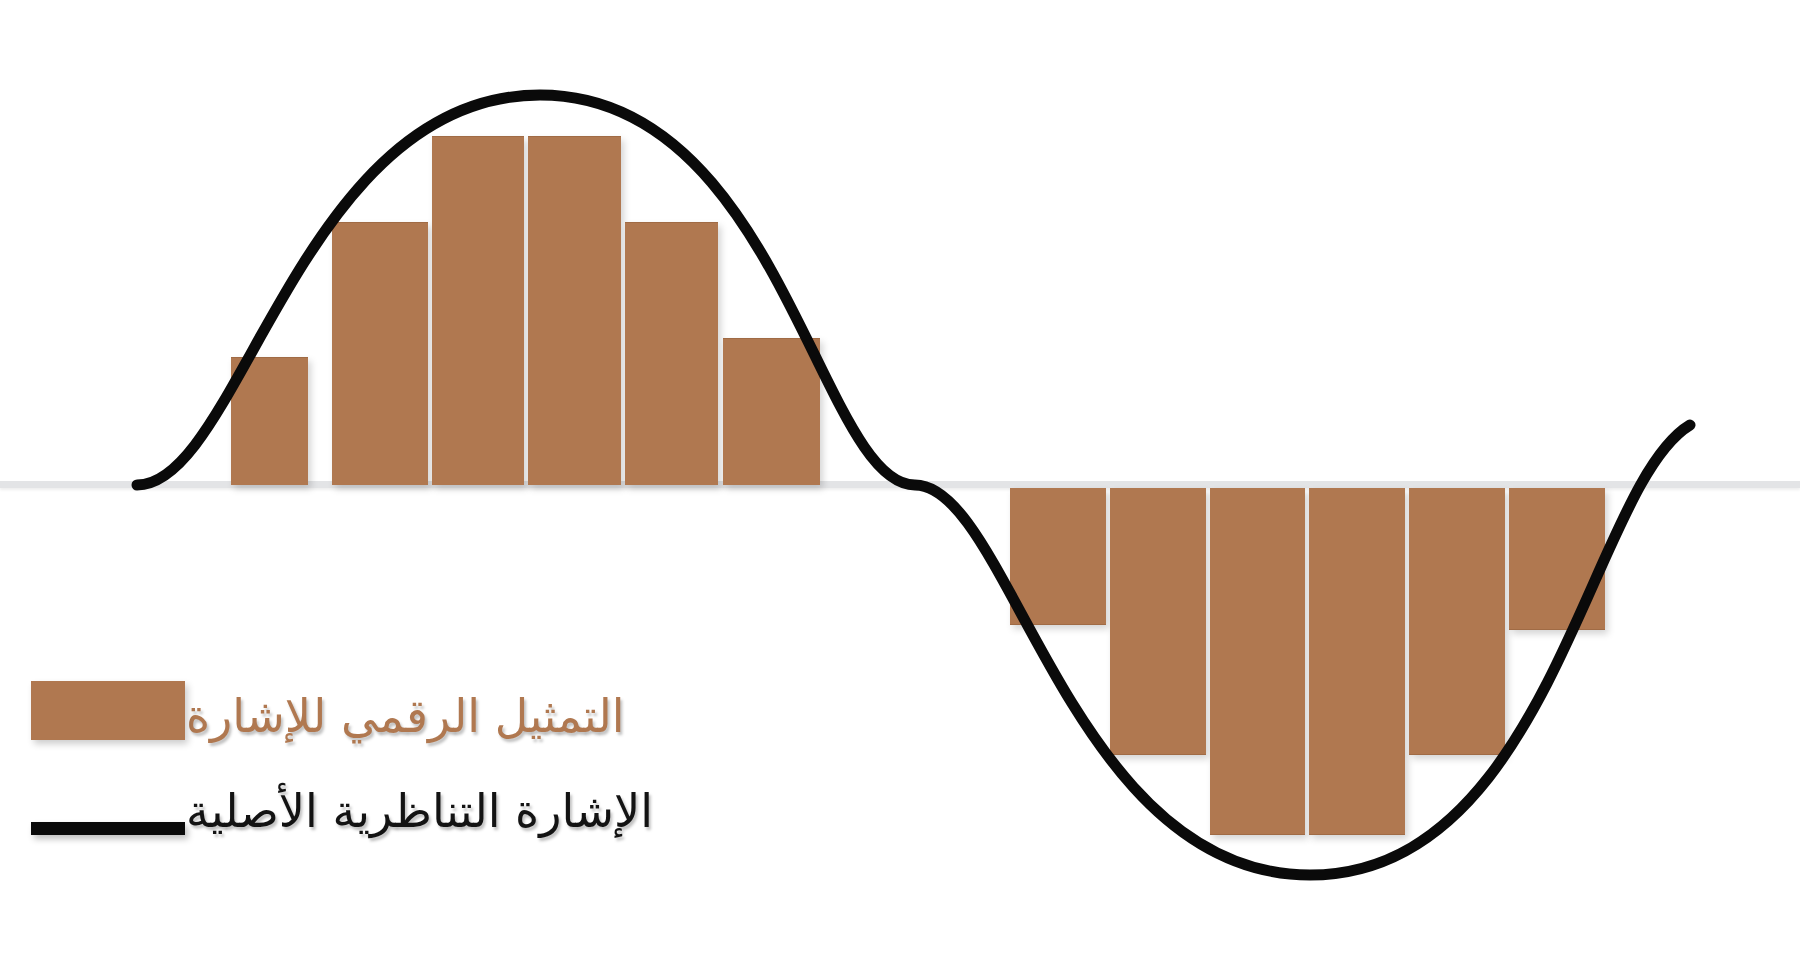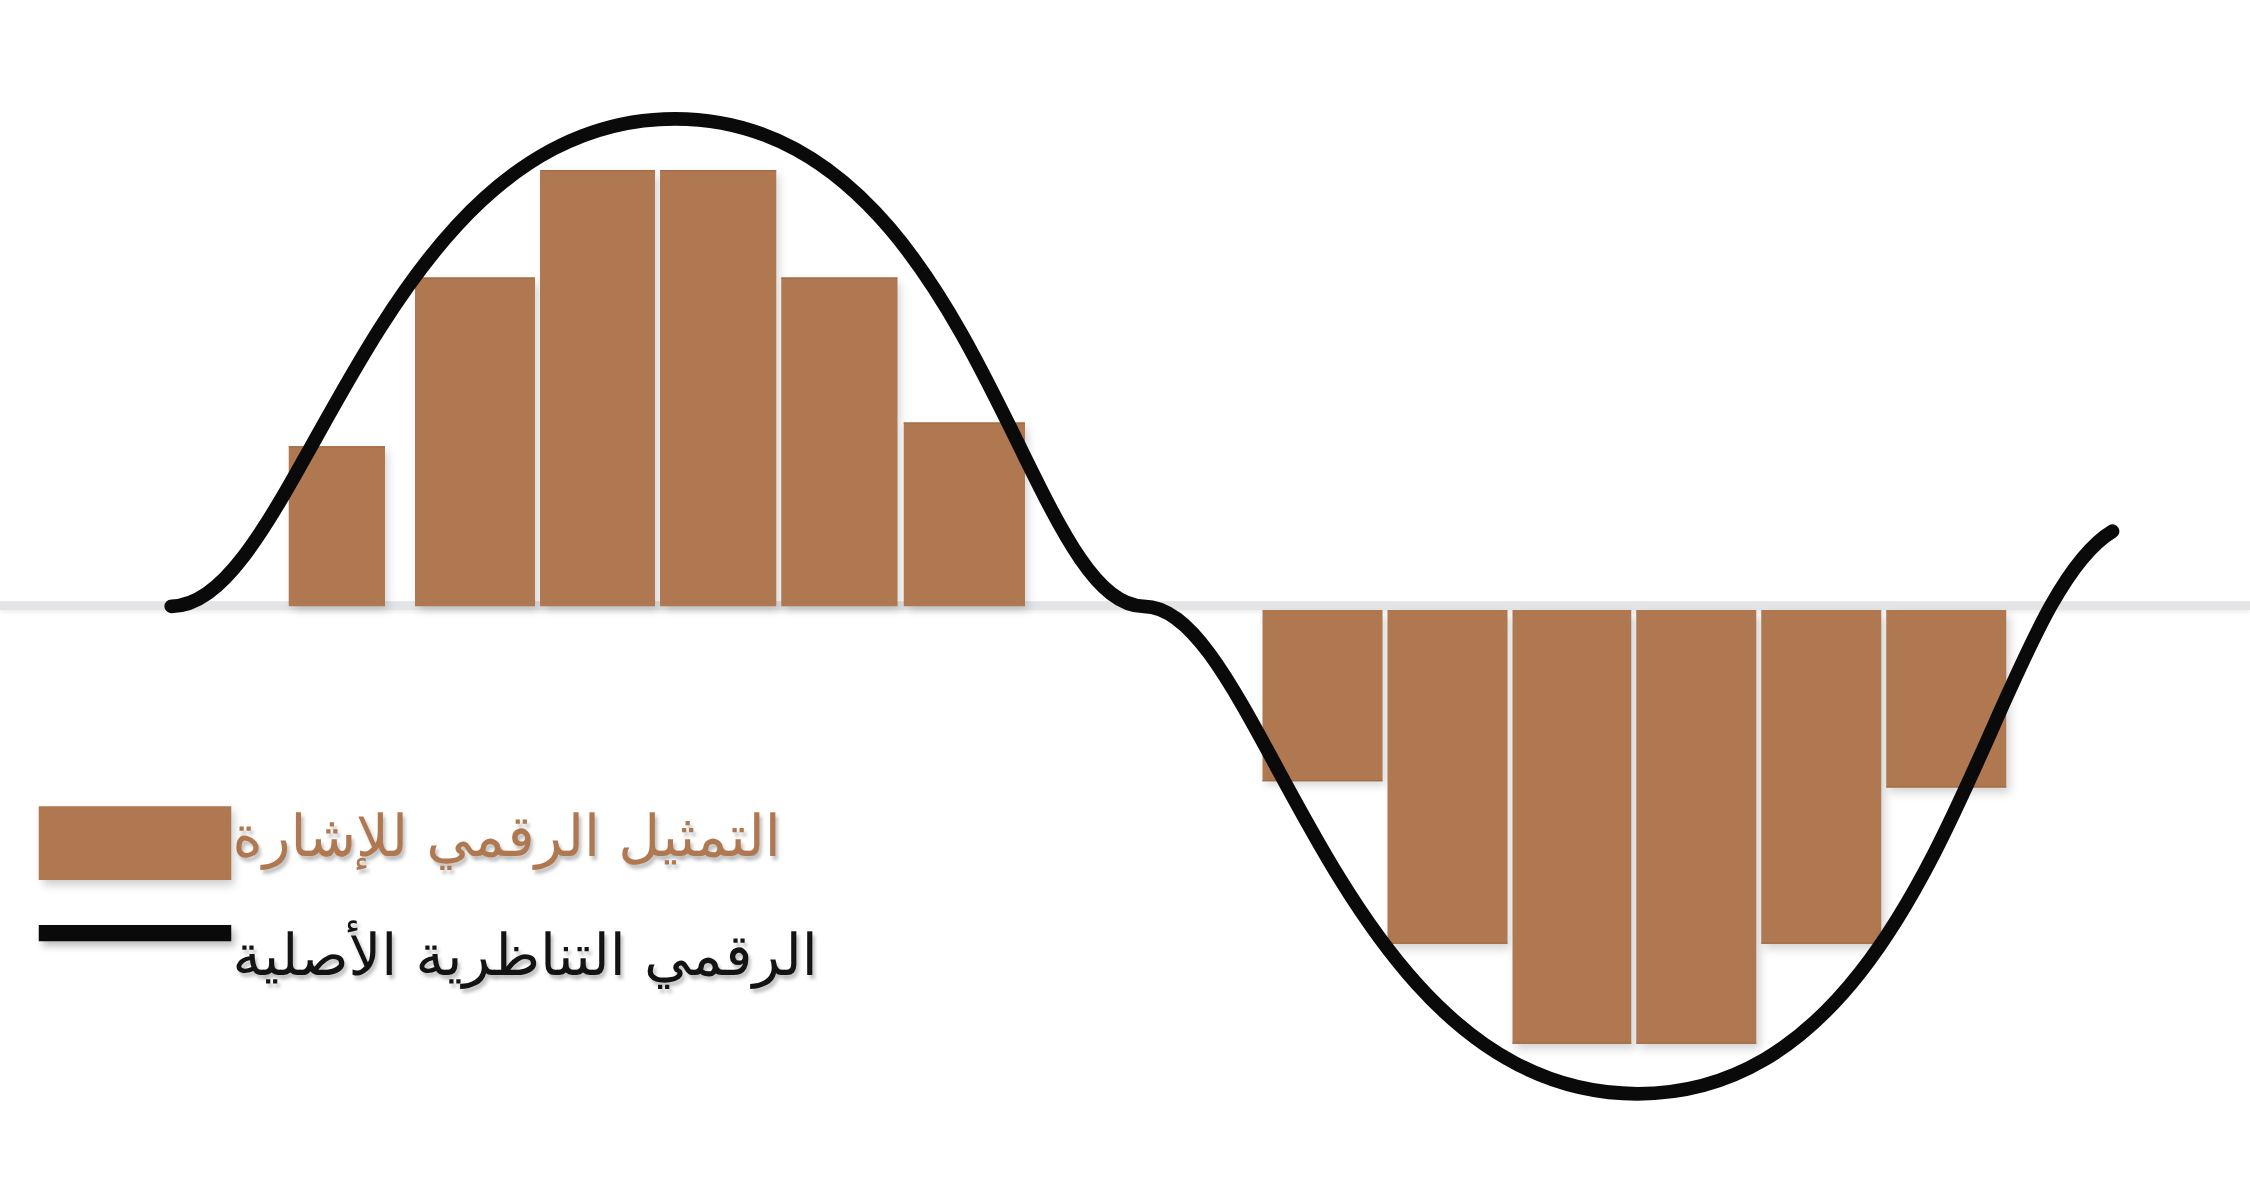--- a/index.html
+++ b/index.html
@@ -53,21 +53,21 @@
     position: absolute;
     left: 30px;
     top: 645px;
     width: 800px;
   }
   .legend-row {
     position: relative;
     height: 95px;
     display: flex;
     flex-direction: row-reverse;
-    align-items: flex-start;
+    align-items: flex-end;
     justify-content: flex-start;
   }
   .legend-swatch-box {
     width: 156px;
     flex: 0 0 156px;
     display: flex;
     align-items: center;
     justify-content: center;
   }
   .swatch-rect {
@@ -124,17 +124,17 @@
       <div class="legend-swatch-box">
         <div class="swatch-rect"></div>
       </div>
       <div class="legend-label digital">التمثيل الرقمي للإشارة</div>
     </div>
 
     <div class="legend-row">
       <div class="legend-swatch-box">
         <div class="swatch-line"></div>
       </div>
-      <div class="legend-label analog">الرقمي التناظرية الأصلية</div>
+      <div class="legend-label analog">الإشارة التناظرية الأصلية</div>
     </div>
 
   </div>
 </div>
 
 </body></html>

